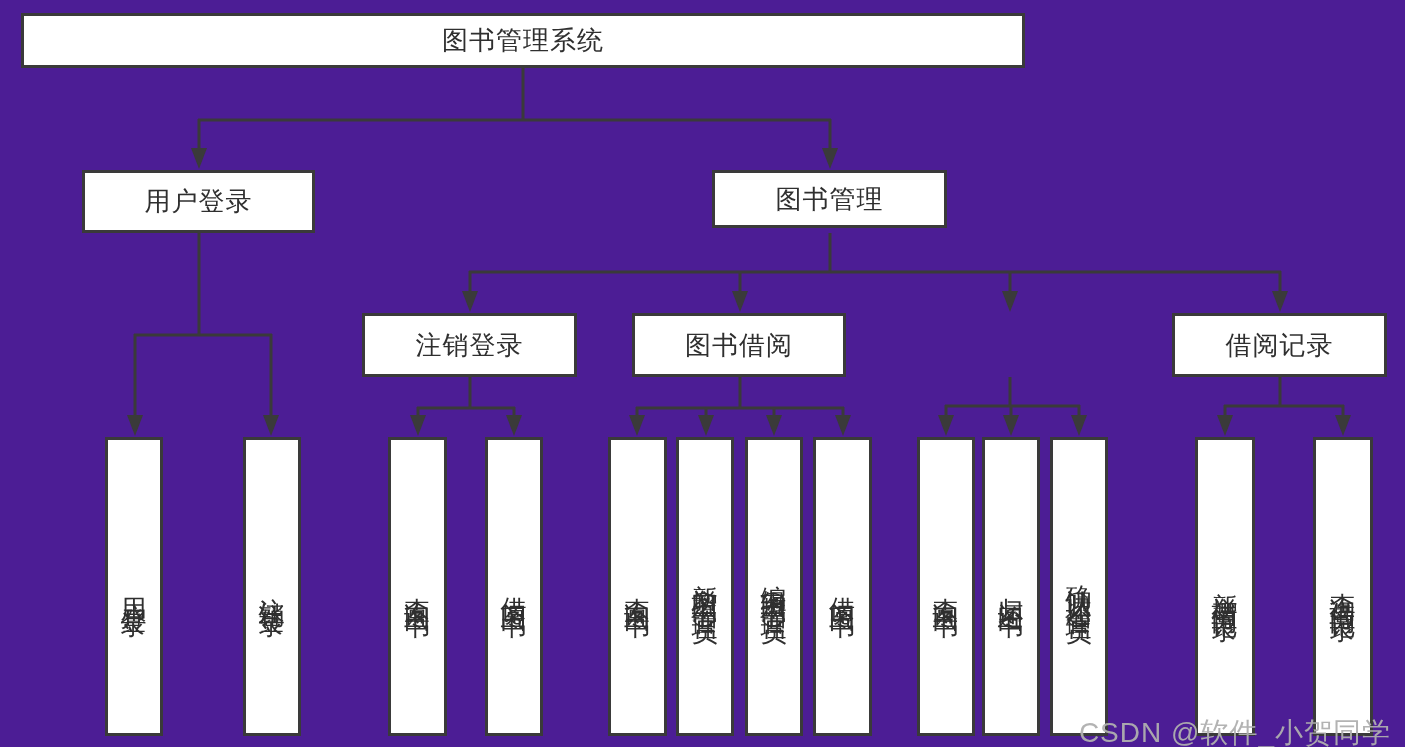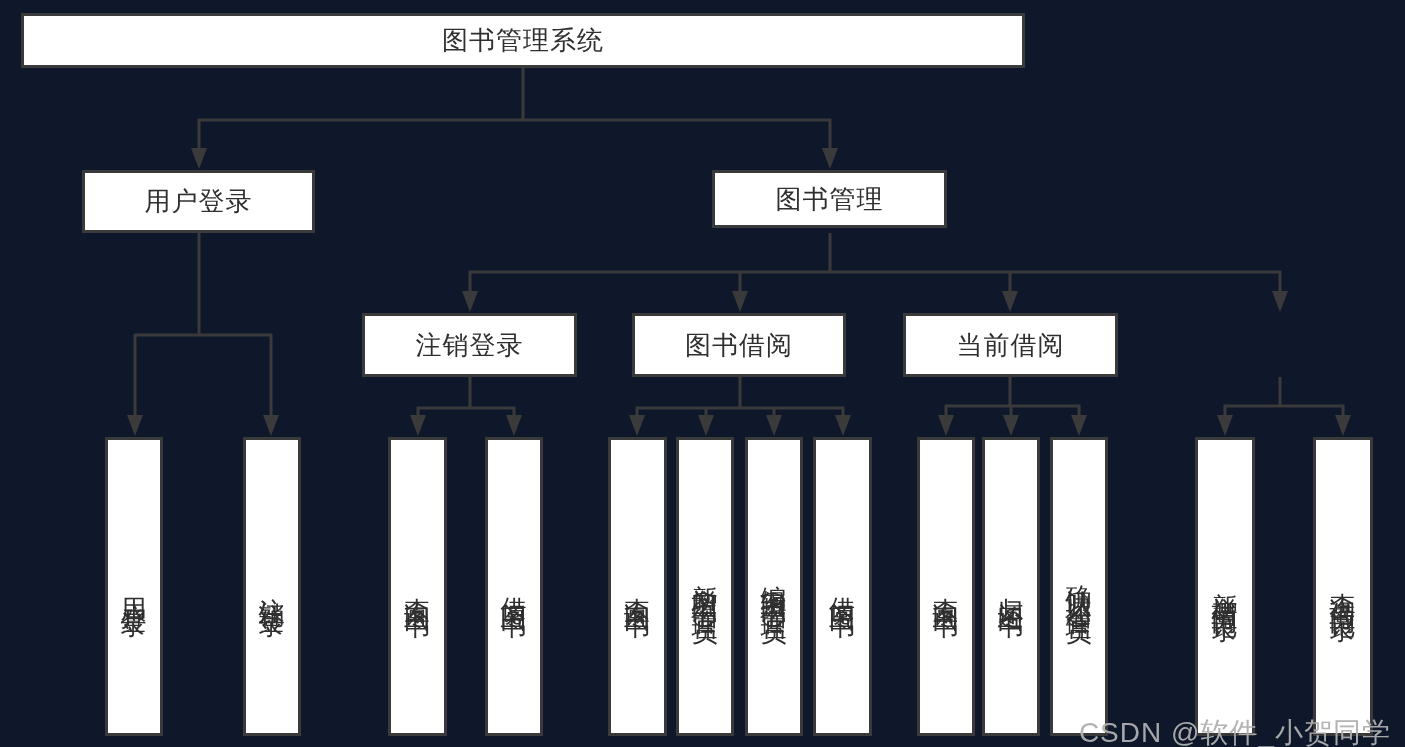--- a/index.html
+++ b/index.html
@@ -1,20 +1,20 @@
 <!DOCTYPE html>
 <html><head>
 <meta charset="utf-8">
 <style>
   html, body { margin: 0; padding: 0; background: #ffffff; }
   #stage {
     position: relative;
     width: 1405px;
     height: 747px;
-    background: #0f172a;
+    background: #4c1d95;
     font-family: "Liberation Sans", "DejaVu Sans", sans-serif;
     overflow: hidden;
   }
   #connectors {
     position: absolute;
     left: 0; top: 0;
     width: 1405px; height: 747px;
   }
   .node {
     position: absolute;
@@ -128,22 +128,22 @@
   <div class="node hnode" id="node-book-management">
     <span>图书管理</span>
   </div>
 
   <div class="node hnode" id="node-new-book-rec">
     <span>注销登录</span>
   </div>
   <div class="node hnode" id="node-book-borrow">
     <span>图书借阅</span>
   </div>
-  <div class="node hnode" id="node-current-borrow">
-    <span>当前借阅</span>
+  <div class="node hnode" id="node-borrow-record">
+    <span>借阅记录</span>
   </div>
 
   <div class="node vnode" id="leaf-login">
     <span class="vtext">用户登录</span>
   </div>
   <div class="node vnode" id="leaf-logout">
     <span class="vtext">注销登录</span>
   </div>
 
   <div class="node vnode" id="leaf-rec-query">

